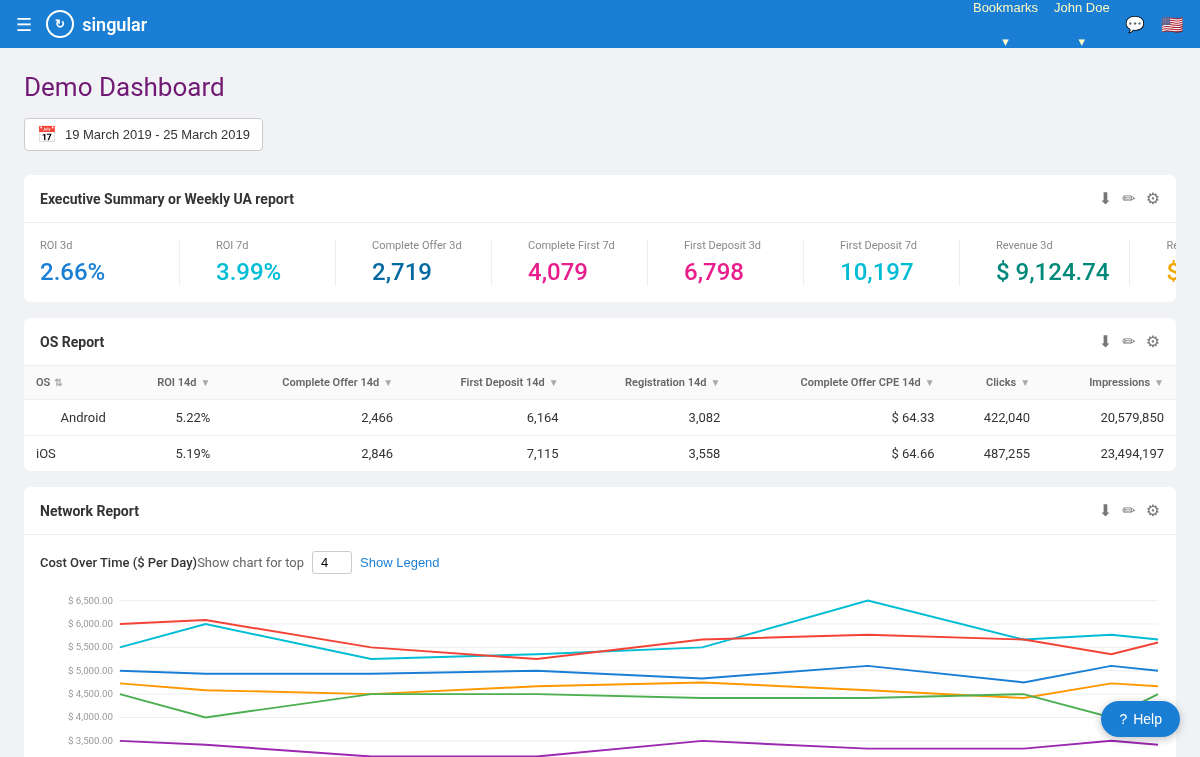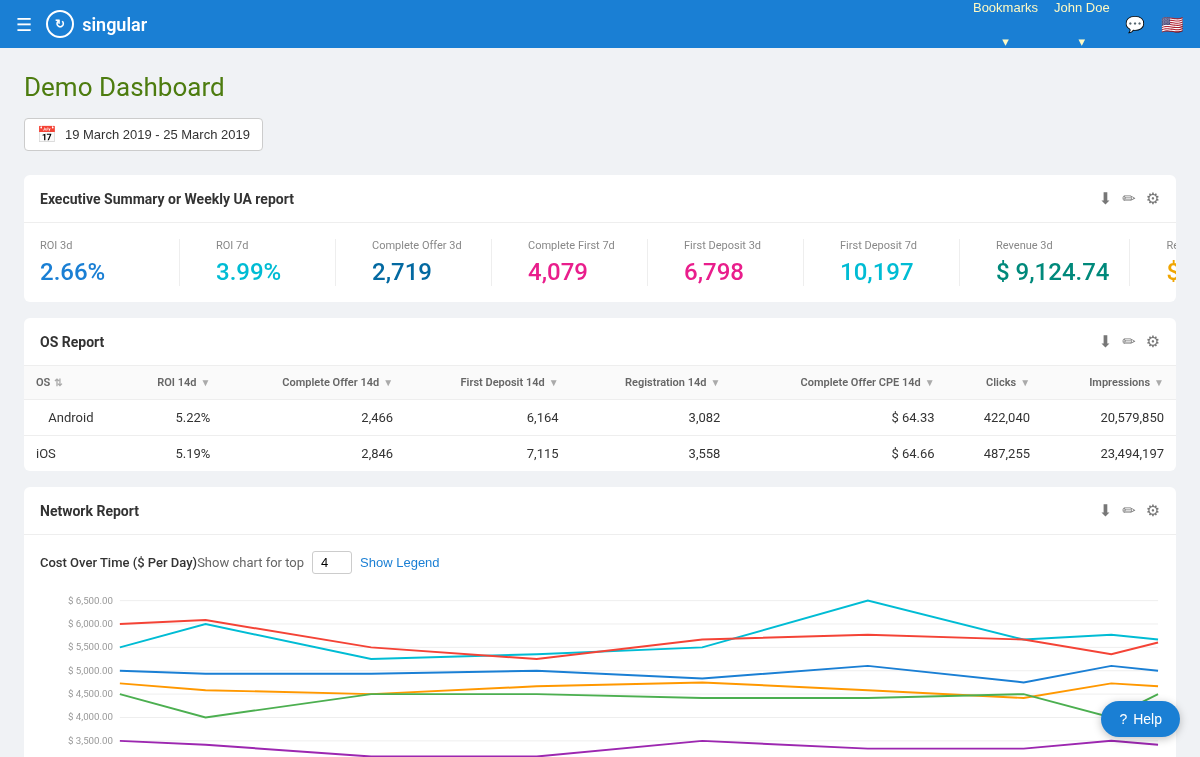--- a/index.html
+++ b/index.html
@@ -17,21 +17,21 @@
     .nav-left { display: flex; align-items: center; gap: 14px; }
     .nav-logo { display: flex; align-items: center; gap: 8px; color: #fff; font-size: 18px; font-weight: 600; }
     .nav-logo-icon { width: 28px; height: 28px; border: 2px solid #fff; border-radius: 50%; display: flex; align-items: center; justify-content: center; font-size: 12px; color: #fff; }
     .hamburger { color: #fff; font-size: 18px; cursor: pointer; }
     .nav-right { display: flex; align-items: center; gap: 16px; color: #fff; }
     .nav-btn { color: #fef9c3; background: transparent; border: none; cursor: pointer; display: flex; align-items: center; gap: 19px; font-size: 13px; flex-direction: column; }
     .flag { font-size: 18px; }
 
     
     .page-content { padding: 24px 24px 0; }
-    .page-title { font-size: 26px; font-weight: 400; color: #4d7c0f; margin-bottom: 16px; }
+    .page-title { font-size: 26px; font-weight: 400; color: #701a75; margin-bottom: 16px; }
     .date-range-btn {
       display: inline-flex; align-items: center; gap: 8px;
       border: 1px solid #ccc; background: #fff; padding: 6px 12px;
       border-radius: 4px; cursor: pointer; font-size: 13px; color: #333;
       margin-bottom: 24px;
     }
     .calendar-icon { font-size: 16px; color: #1a7fd4; }
 
     
     .section { background: #fff; border-radius: 6px; margin-bottom: 16px; padding: 0; overflow: hidden; }
@@ -200,21 +200,21 @@
               <th>Complete Offer 14d<span class="sort-icon">▼</span></th>
               <th>First Deposit 14d<span class="sort-icon">▼</span></th>
               <th>Registration 14d<span class="sort-icon">▼</span></th>
               <th>Complete Offer CPE 14d<span class="sort-icon">▼</span></th>
               <th>Clicks<span class="sort-icon">▼</span></th>
               <th>Impressions<span class="sort-icon">▼</span></th>
             </tr>
           </thead>
         <tbody id="os-tbody">
             <tr>
-              <td style="text-align: center;">Android</td>
+              <td style="text-align: right;">Android</td>
               <td>5.22%</td>
               <td>2,466</td>
               <td>6,164</td>
               <td>3,082</td>
               <td>$ 64.33</td>
               <td>422,040</td>
               <td>20,579,850</td>
             </tr>
             <tr>
               <td style="text-align: left;">iOS</td>

